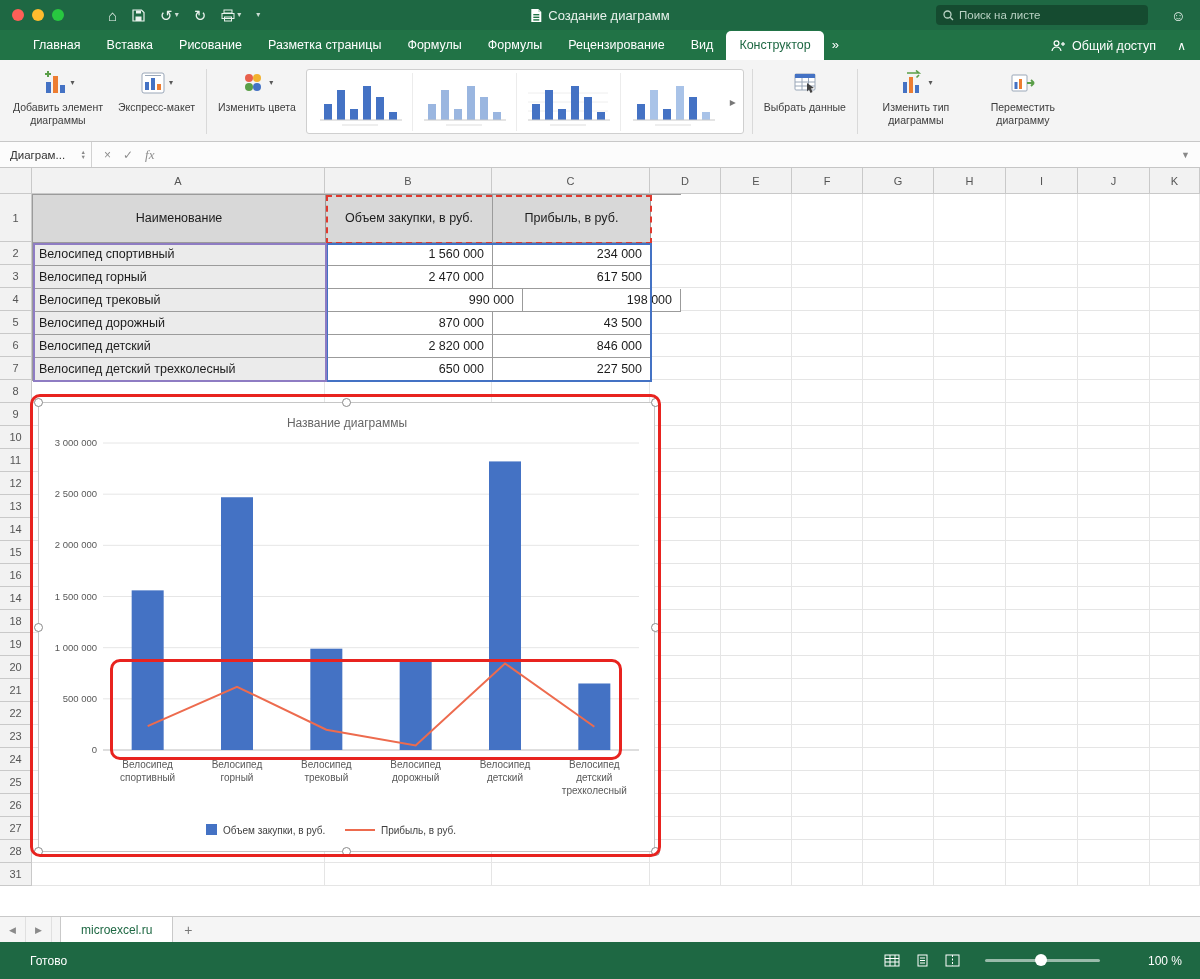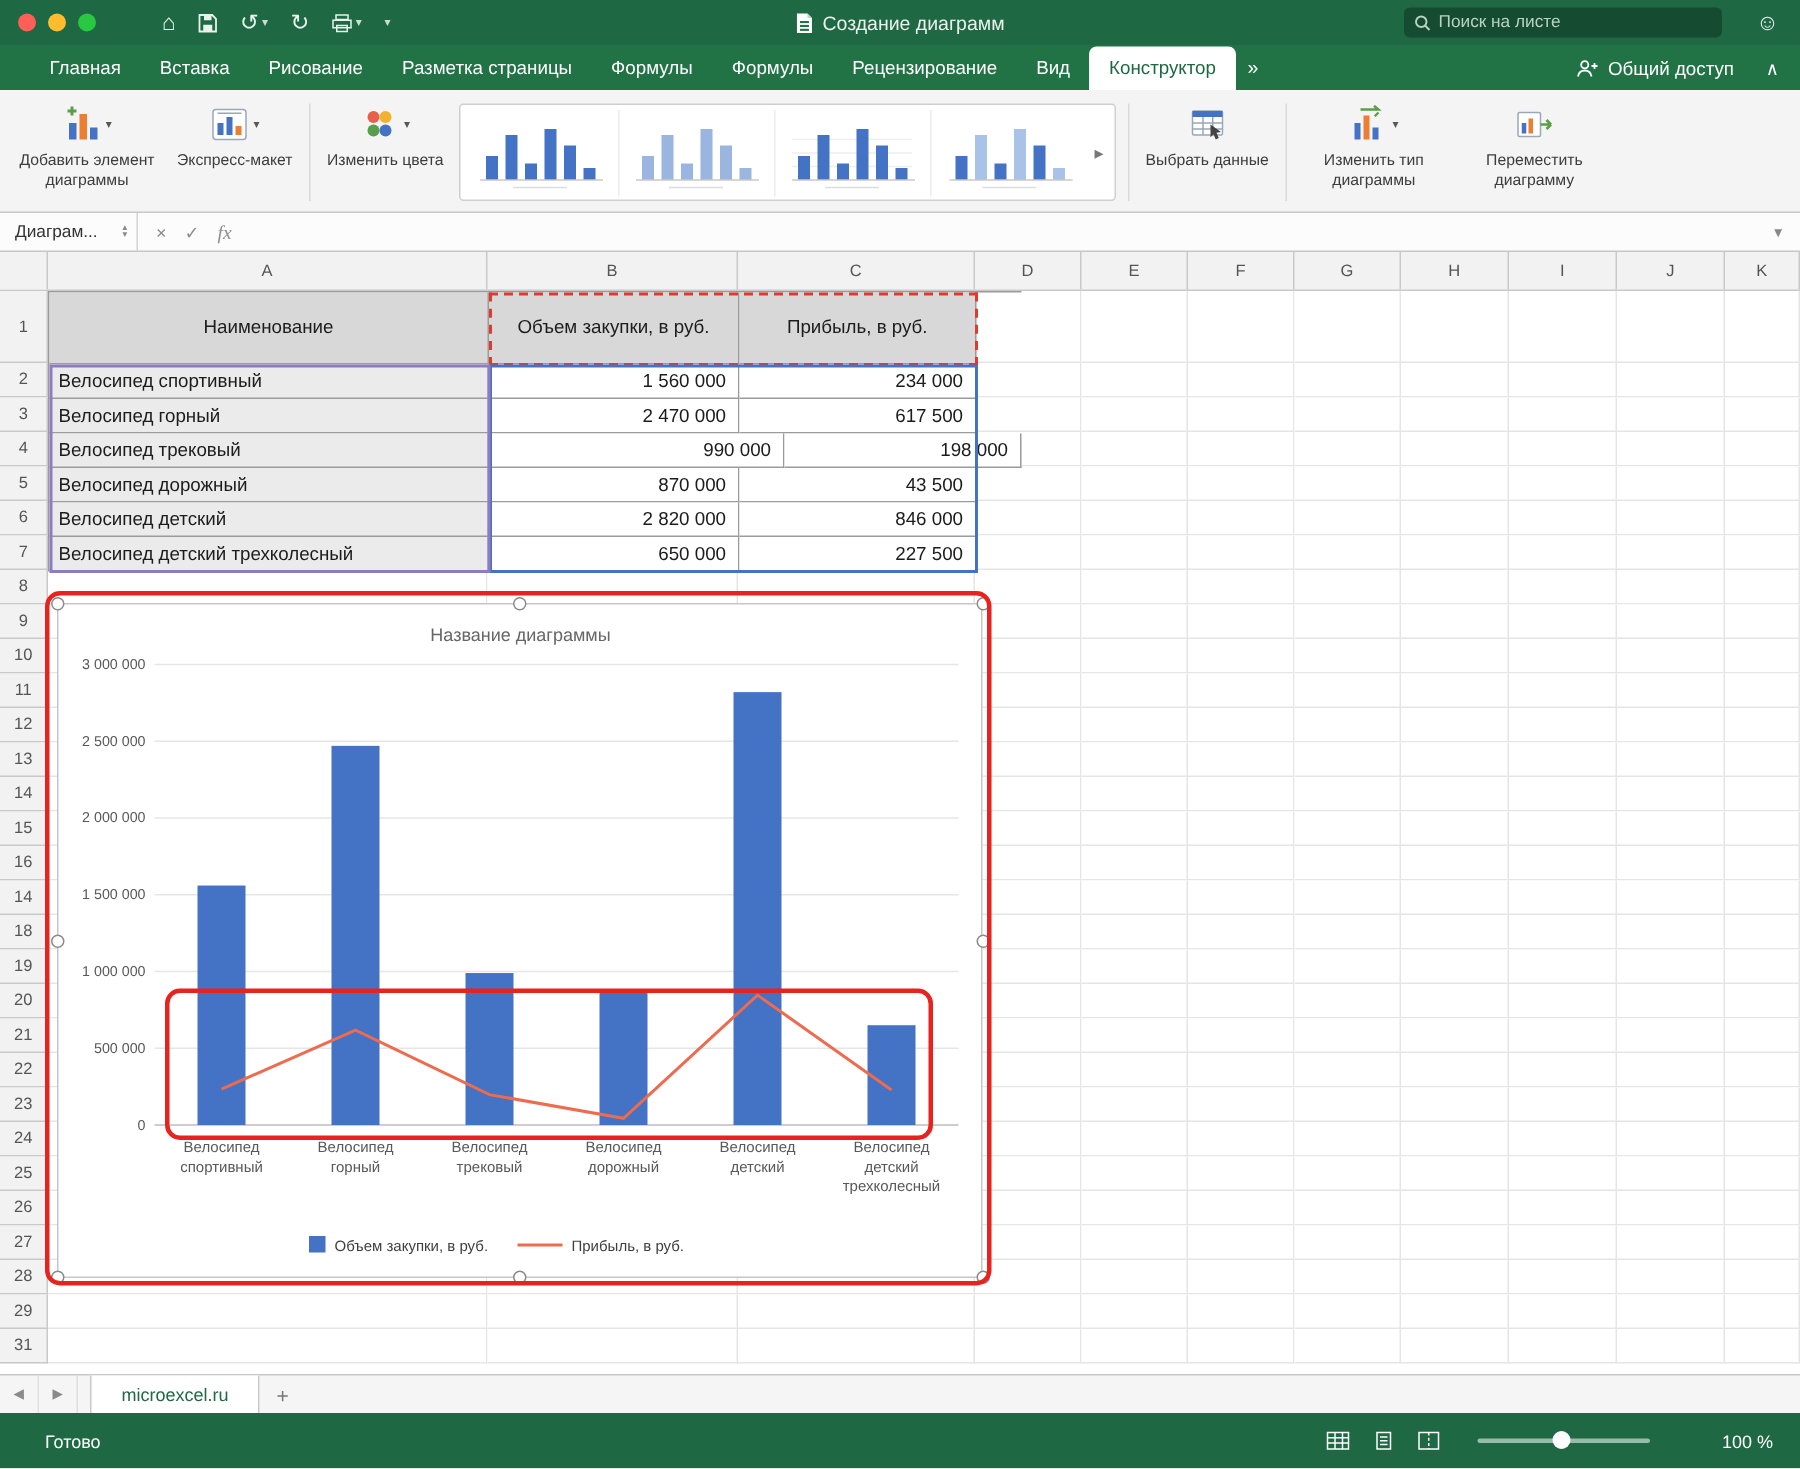--- a/index.html
+++ b/index.html
@@ -724,34 +724,20 @@
             <div class="gcell" style="width: 71px;"></div>
             <div class="gcell" style="width: 71px;"></div>
             <div class="gcell" style="width: 71px;"></div>
             <div class="gcell" style="width: 72px;"></div>
             <div class="gcell" style="width: 72px;"></div>
             <div class="gcell" style="width: 72px;"></div>
             <div class="gcell" style="width: 50px;"></div>
           </div>
           <div class="grow" style="height: 23px;">
             <div class="rhcell">28</div>
-            <div class="gcell" style="width: 293px;"></div>
-            <div class="gcell" style="width: 167px;"></div>
-            <div class="gcell" style="width: 158px;"></div>
-            <div class="gcell" style="width: 71px;"></div>
-            <div class="gcell" style="width: 71px;"></div>
-            <div class="gcell" style="width: 71px;"></div>
-            <div class="gcell" style="width: 71px;"></div>
-            <div class="gcell" style="width: 72px;"></div>
-            <div class="gcell" style="width: 72px;"></div>
-            <div class="gcell" style="width: 72px;"></div>
-            <div class="gcell" style="width: 50px;"></div>
-          </div>
-          <div class="grow" style="height: 23px;">
-            <div class="rhcell">29</div>
             <div class="gcell" style="width: 293px;"></div>
             <div class="gcell" style="width: 167px;"></div>
             <div class="gcell" style="width: 158px;"></div>
             <div class="gcell" style="width: 71px;"></div>
             <div class="gcell" style="width: 71px;"></div>
             <div class="gcell" style="width: 71px;"></div>
             <div class="gcell" style="width: 71px;"></div>
             <div class="gcell" style="width: 72px;"></div>
             <div class="gcell" style="width: 72px;"></div>
             <div class="gcell" style="width: 72px;"></div>

